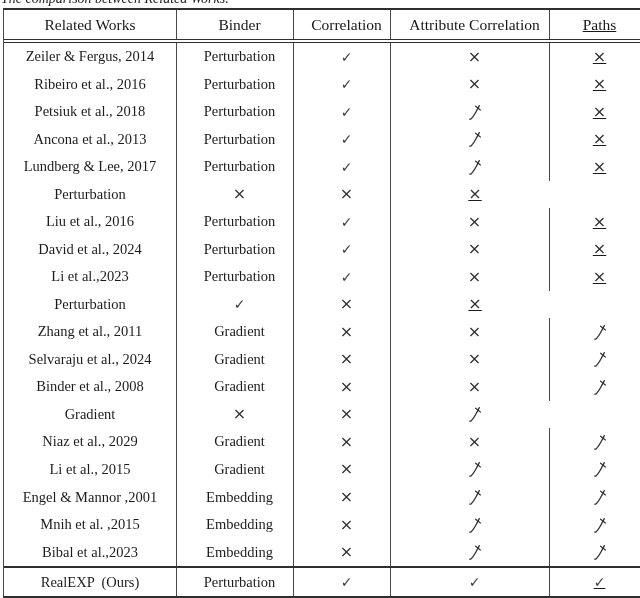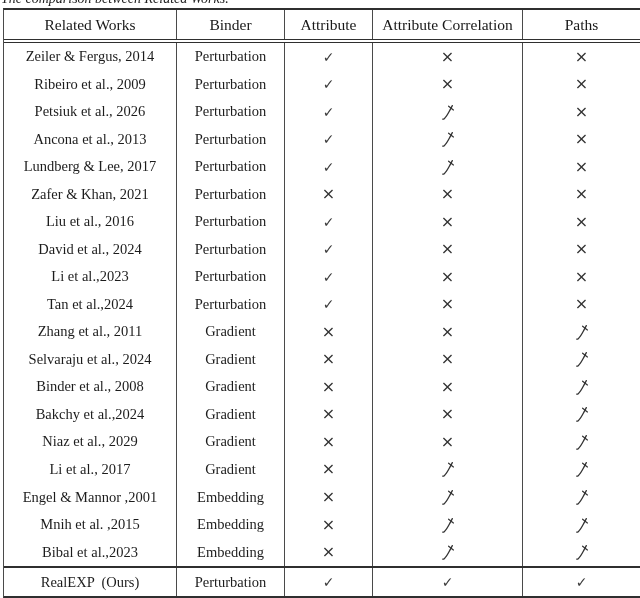--- a/index.html
+++ b/index.html
@@ -17,27 +17,28 @@
   .tbl{
     margin-left:3px;width:637px;box-sizing:border-box;
     border-top:2px solid #2f2f2f;
     border-left:1px solid #4a4a4a;
     border-bottom:3px solid #2f2f2f;
     background:#fff;
   }
   .row{
     display:grid;
     grid-template-columns:173px 108px 88px 150px 1fr;
+    gap:9px;
   }
   .cell{
     border-right:1px solid #4a4a4a;
     display:flex;align-items:center;justify-content:center;
     text-align:center;white-space:pre;overflow:hidden;
   }
-  .row .cell:last-child{border-right:none;}
+  .row .cell:last-child{border-right:none;text-decoration:underline;}
   .header-row{height:29px;border-bottom:4px double #2f2f2f;}
   .header-row .cell{font-size:15.5px;color:#181818;}
   .body-row{height:27.53px;font-size:14.5px;}
   .footer-row{height:28.5px;border-top:2.5px solid #2f2f2f;font-size:14.5px;}
   .sym{font-family:"DejaVu Sans", sans-serif;line-height:1;}
   .sym-check{font-size:14px;color:#3d3d3d;}
   .sym-cross{font-size:16px;color:#333333;}
   .slashed-svg{display:block;}
 </style>
 </head>
@@ -47,42 +48,42 @@
 
   <div class="caption-clip">
     <div class="caption-text">The comparison between Related Works.</div>
   </div>
 
   <div class="tbl">
 
     <div class="row header-row">
       <div class="cell">Related Works</div>
       <div class="cell">Binder</div>
-      <div class="cell">Attribute</div>
+      <div class="cell">Correlation</div>
       <div class="cell">Attribute Correlation</div>
       <div class="cell">Paths</div>
     </div>
 
     <div id="tbody">
         <div class="row body-row">
           <div class="cell">Zeiler &amp; Fergus, 2014</div>
           <div class="cell">Perturbation</div>
           <div class="cell"><span class="sym sym-check">✓</span></div>
           <div class="cell"><span class="sym sym-cross">×</span></div>
           <div class="cell"><span class="sym sym-cross">×</span></div>
         </div>
         <div class="row body-row">
-          <div class="cell">Ribeiro et al., 2009</div>
-          <div class="cell">Perturbation</div>
-          <div class="cell"><span class="sym sym-check">✓</span></div>
-          <div class="cell"><span class="sym sym-cross">×</span></div>
-          <div class="cell"><span class="sym sym-cross">×</span></div>
-        </div>
-        <div class="row body-row">
-          <div class="cell">Petsiuk et al., 2026</div>
+          <div class="cell">Ribeiro et al., 2016</div>
+          <div class="cell">Perturbation</div>
+          <div class="cell"><span class="sym sym-check">✓</span></div>
+          <div class="cell"><span class="sym sym-cross">×</span></div>
+          <div class="cell"><span class="sym sym-cross">×</span></div>
+        </div>
+        <div class="row body-row">
+          <div class="cell">Petsiuk et al., 2018</div>
           <div class="cell">Perturbation</div>
           <div class="cell"><span class="sym sym-check">✓</span></div>
           <div class="cell"><svg class="slashed-svg" width="12" height="16" viewBox="0 0 12 16" xmlns="http://www.w3.org/2000/svg">
     <path d="M10.3 1.6 C9.2 3.7 8 6 6.9 8 C5.4 10.7 3.9 13.2 2.5 14.4 C2 14.85 1.3 15.15 0.7 15.05" fill="none" stroke="#333333" stroke-width="1.3" stroke-linecap="round"></path>
     <path d="M6.6 2.2 L11.4 6.0" fill="none" stroke="#333333" stroke-width="1.2" stroke-linecap="round"></path>
   </svg></div>
           <div class="cell"><span class="sym sym-cross">×</span></div>
         </div>
         <div class="row body-row">
           <div class="cell">Ancona et al., 2013</div>
@@ -98,21 +99,20 @@
           <div class="cell">Lundberg &amp; Lee, 2017</div>
           <div class="cell">Perturbation</div>
           <div class="cell"><span class="sym sym-check">✓</span></div>
           <div class="cell"><svg class="slashed-svg" width="12" height="16" viewBox="0 0 12 16" xmlns="http://www.w3.org/2000/svg">
     <path d="M10.3 1.6 C9.2 3.7 8 6 6.9 8 C5.4 10.7 3.9 13.2 2.5 14.4 C2 14.85 1.3 15.15 0.7 15.05" fill="none" stroke="#333333" stroke-width="1.3" stroke-linecap="round"></path>
     <path d="M6.6 2.2 L11.4 6.0" fill="none" stroke="#333333" stroke-width="1.2" stroke-linecap="round"></path>
   </svg></div>
           <div class="cell"><span class="sym sym-cross">×</span></div>
         </div>
         <div class="row body-row">
-          <div class="cell">Zafer &amp; Khan, 2021</div>
           <div class="cell">Perturbation</div>
           <div class="cell"><span class="sym sym-cross">×</span></div>
           <div class="cell"><span class="sym sym-cross">×</span></div>
           <div class="cell"><span class="sym sym-cross">×</span></div>
         </div>
         <div class="row body-row">
           <div class="cell">Liu et al., 2016</div>
           <div class="cell">Perturbation</div>
           <div class="cell"><span class="sym sym-check">✓</span></div>
           <div class="cell"><span class="sym sym-cross">×</span></div>
@@ -126,21 +126,20 @@
           <div class="cell"><span class="sym sym-cross">×</span></div>
         </div>
         <div class="row body-row">
           <div class="cell">Li et al.,2023</div>
           <div class="cell">Perturbation</div>
           <div class="cell"><span class="sym sym-check">✓</span></div>
           <div class="cell"><span class="sym sym-cross">×</span></div>
           <div class="cell"><span class="sym sym-cross">×</span></div>
         </div>
         <div class="row body-row">
-          <div class="cell">Tan et al.,2024</div>
           <div class="cell">Perturbation</div>
           <div class="cell"><span class="sym sym-check">✓</span></div>
           <div class="cell"><span class="sym sym-cross">×</span></div>
           <div class="cell"><span class="sym sym-cross">×</span></div>
         </div>
         <div class="row body-row">
           <div class="cell">Zhang et al., 2011</div>
           <div class="cell">Gradient</div>
           <div class="cell"><span class="sym sym-cross">×</span></div>
           <div class="cell"><span class="sym sym-cross">×</span></div>
@@ -163,41 +162,40 @@
           <div class="cell">Binder et al., 2008</div>
           <div class="cell">Gradient</div>
           <div class="cell"><span class="sym sym-cross">×</span></div>
           <div class="cell"><span class="sym sym-cross">×</span></div>
           <div class="cell"><svg class="slashed-svg" width="12" height="16" viewBox="0 0 12 16" xmlns="http://www.w3.org/2000/svg">
     <path d="M10.3 1.6 C9.2 3.7 8 6 6.9 8 C5.4 10.7 3.9 13.2 2.5 14.4 C2 14.85 1.3 15.15 0.7 15.05" fill="none" stroke="#333333" stroke-width="1.3" stroke-linecap="round"></path>
     <path d="M6.6 2.2 L11.4 6.0" fill="none" stroke="#333333" stroke-width="1.2" stroke-linecap="round"></path>
   </svg></div>
         </div>
         <div class="row body-row">
-          <div class="cell">Bakchy et al.,2024</div>
           <div class="cell">Gradient</div>
           <div class="cell"><span class="sym sym-cross">×</span></div>
           <div class="cell"><span class="sym sym-cross">×</span></div>
           <div class="cell"><svg class="slashed-svg" width="12" height="16" viewBox="0 0 12 16" xmlns="http://www.w3.org/2000/svg">
     <path d="M10.3 1.6 C9.2 3.7 8 6 6.9 8 C5.4 10.7 3.9 13.2 2.5 14.4 C2 14.85 1.3 15.15 0.7 15.05" fill="none" stroke="#333333" stroke-width="1.3" stroke-linecap="round"></path>
     <path d="M6.6 2.2 L11.4 6.0" fill="none" stroke="#333333" stroke-width="1.2" stroke-linecap="round"></path>
   </svg></div>
         </div>
         <div class="row body-row">
           <div class="cell">Niaz et al., 2029</div>
           <div class="cell">Gradient</div>
           <div class="cell"><span class="sym sym-cross">×</span></div>
           <div class="cell"><span class="sym sym-cross">×</span></div>
           <div class="cell"><svg class="slashed-svg" width="12" height="16" viewBox="0 0 12 16" xmlns="http://www.w3.org/2000/svg">
     <path d="M10.3 1.6 C9.2 3.7 8 6 6.9 8 C5.4 10.7 3.9 13.2 2.5 14.4 C2 14.85 1.3 15.15 0.7 15.05" fill="none" stroke="#333333" stroke-width="1.3" stroke-linecap="round"></path>
     <path d="M6.6 2.2 L11.4 6.0" fill="none" stroke="#333333" stroke-width="1.2" stroke-linecap="round"></path>
   </svg></div>
         </div>
         <div class="row body-row">
-          <div class="cell">Li et al., 2017</div>
+          <div class="cell">Li et al., 2015</div>
           <div class="cell">Gradient</div>
           <div class="cell"><span class="sym sym-cross">×</span></div>
           <div class="cell"><svg class="slashed-svg" width="12" height="16" viewBox="0 0 12 16" xmlns="http://www.w3.org/2000/svg">
     <path d="M10.3 1.6 C9.2 3.7 8 6 6.9 8 C5.4 10.7 3.9 13.2 2.5 14.4 C2 14.85 1.3 15.15 0.7 15.05" fill="none" stroke="#333333" stroke-width="1.3" stroke-linecap="round"></path>
     <path d="M6.6 2.2 L11.4 6.0" fill="none" stroke="#333333" stroke-width="1.2" stroke-linecap="round"></path>
   </svg></div>
           <div class="cell"><svg class="slashed-svg" width="12" height="16" viewBox="0 0 12 16" xmlns="http://www.w3.org/2000/svg">
     <path d="M10.3 1.6 C9.2 3.7 8 6 6.9 8 C5.4 10.7 3.9 13.2 2.5 14.4 C2 14.85 1.3 15.15 0.7 15.05" fill="none" stroke="#333333" stroke-width="1.3" stroke-linecap="round"></path>
     <path d="M6.6 2.2 L11.4 6.0" fill="none" stroke="#333333" stroke-width="1.2" stroke-linecap="round"></path>
   </svg></div>

